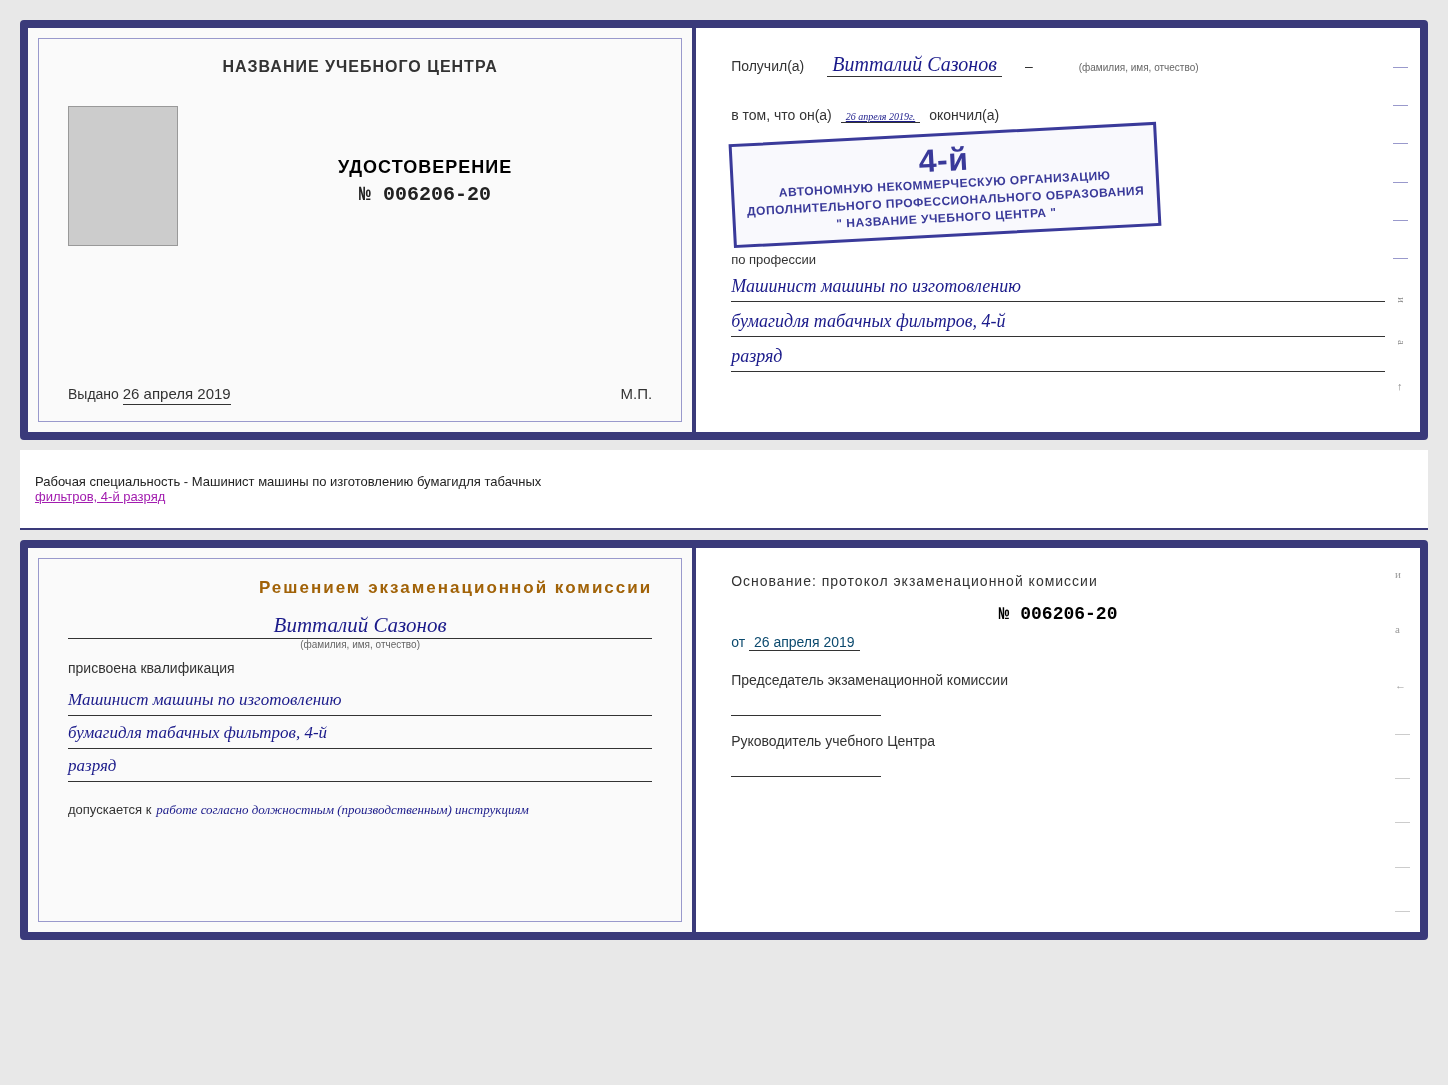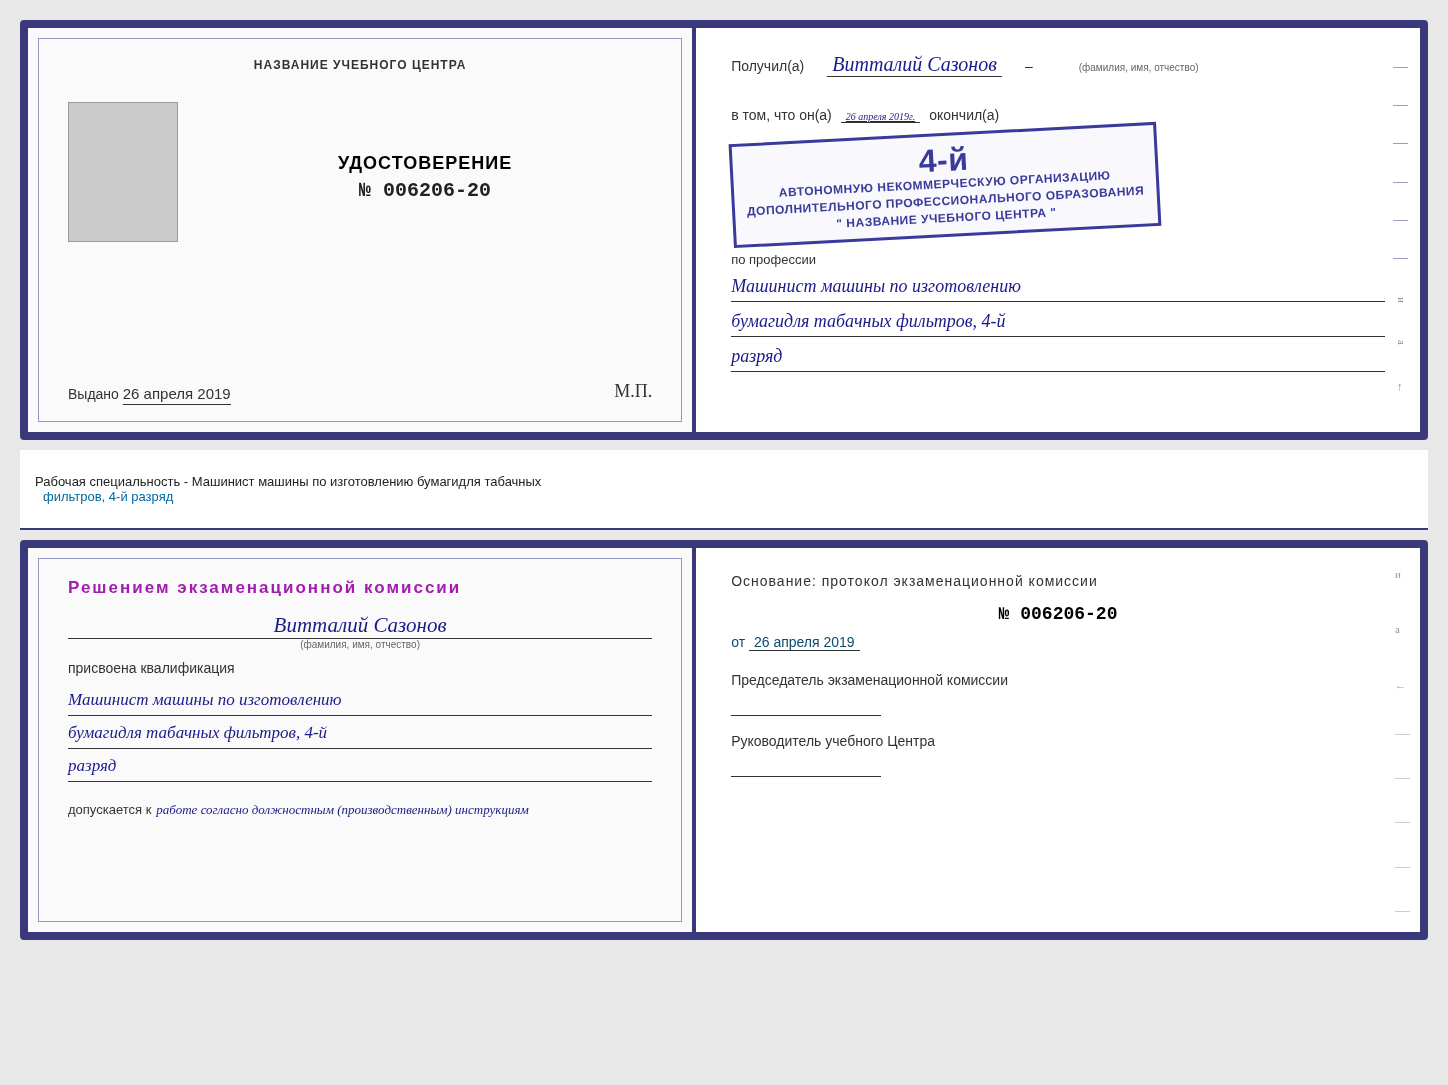--- a/index.html
+++ b/index.html
@@ -55,21 +55,21 @@
       border: 1px solid #9999cc;
       pointer-events: none;
     }
 
     .left-top-section {
       text-align: center;
       width: 100%;
     }
 
     .center-title {
-      font-size: 12px;
+      font-size: 16px;
       font-weight: bold;
       letter-spacing: 1px;
       color: #333;
       text-align: center;
       margin-bottom: 30px;
       font-family: Arial, sans-serif;
     }
 
     .photo-placeholder {
       width: 110px;
@@ -123,22 +123,22 @@
       color: #333;
     }
 
     .vydano-date {
       font-size: 15px;
       border-bottom: 1px solid #333;
       padding-bottom: 2px;
     }
 
     .mp-label {
-      font-size: 18px;
-      font-family: Liberation Serif, serif;
+      font-size: 15px;
+      font-family: Liberation Sans, sans-serif;
       color: #333;
     }
 
     
     .poluchil-line {
       font-size: 14px;
       font-family: Arial, sans-serif;
       color: #333;
       margin-bottom: 5px;
       display: flex;
@@ -250,22 +250,22 @@
     .middle-text {
       background: white;
       padding: 24px 15px;
       font-size: 13px;
       font-family: Arial, sans-serif;
       color: #222;
       border-bottom: 2px solid #3a3a7a;
     }
 
     .underlined-text {
-      color: #0369a1;
-      margin-left: 8px;
+      text-decoration: underline;
+      color: #a21caf;
     }
 
     
     .bottom-spread {
       display: flex;
       background: white;
       border: 8px solid #3a3a7a;
       border-radius: 4px;
       overflow: hidden;
       min-height: 400px;
@@ -292,22 +292,22 @@
       padding: 25px 35px;
       background: white;
       position: relative;
     }
 
     .komissia-title {
       font-size: 17px;
       font-weight: bold;
       letter-spacing: 2px;
       font-family: Arial, sans-serif;
-      color: #a21caf;
-      text-align: left;
+      color: #a16207;
+      text-align: right;
       margin-bottom: 15px;
     }
 
     .komissia-name {
       font-family: 'Segoe Script', 'Brush Script MT', cursive;
       font-size: 21px;
       color: #1a1a8a;
       font-style: italic;
       text-align: center;
       display: block;

